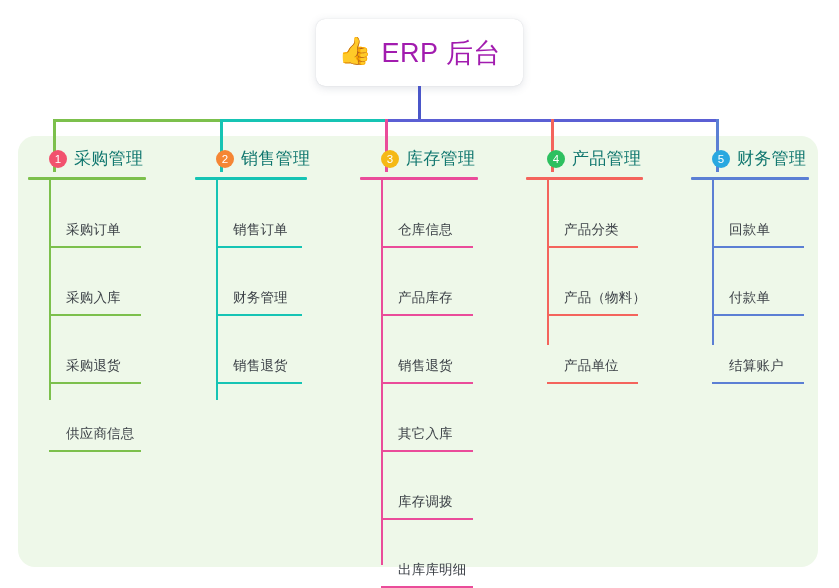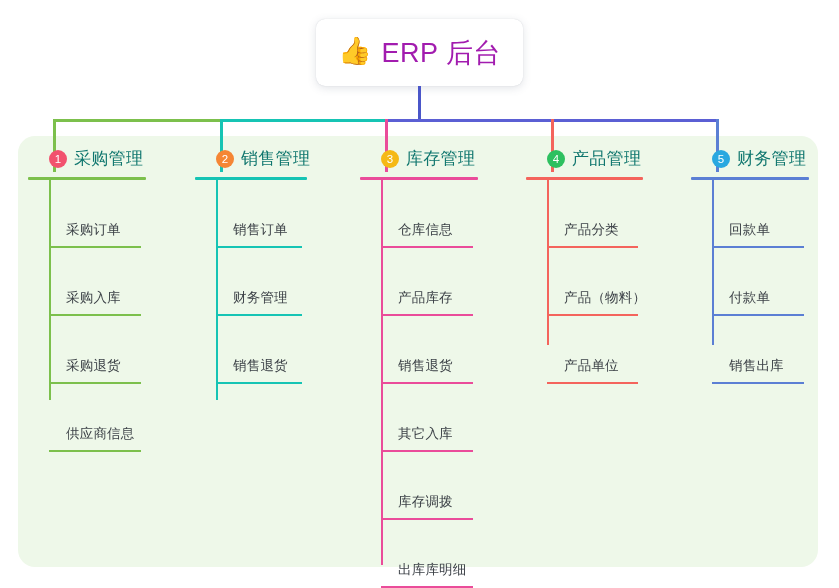--- a/index.html
+++ b/index.html
@@ -281,20 +281,20 @@
           <div class="item-spine" style="background: rgb(91, 127, 212); height: 165px;"></div>
           <div class="item">
             <span class="item-text">回款单</span>
             <div class="item-rule" style="background: rgb(91, 127, 212); width: 92px;"></div>
           </div>
           <div class="item">
             <span class="item-text">付款单</span>
             <div class="item-rule" style="background: rgb(91, 127, 212); width: 92px;"></div>
           </div>
           <div class="item">
-            <span class="item-text">销售出库</span>
+            <span class="item-text">结算账户</span>
             <div class="item-rule" style="background: rgb(91, 127, 212); width: 92px;"></div>
           </div>
         </div>
       </div>
     </div>
 
 </div>
 
 </body></html>

